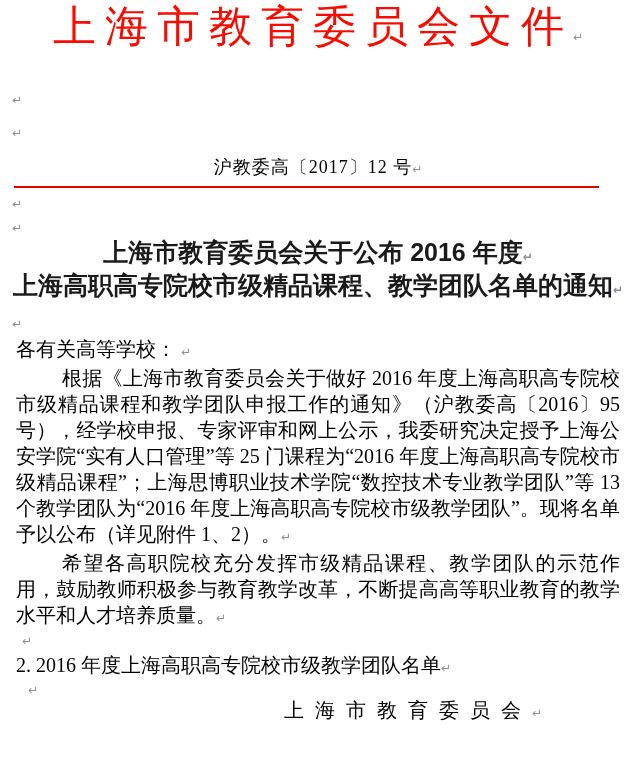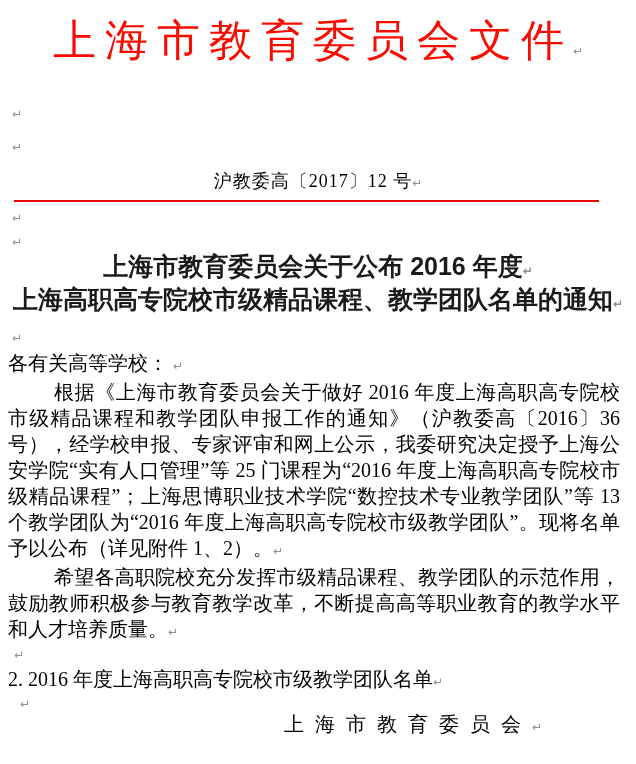--- a/index.html
+++ b/index.html
@@ -18,37 +18,37 @@
   .pmark-margin{display:block;margin-left:12px;line-height:20px;}
   .pm1{margin-top:26px;}
   .pm2{margin-top:13px;}
   .pm3{margin-top:8px;line-height:16px;}
   .pm4{margin-top:8px;line-height:16px;}
   .pm5{margin-top:12px;line-height:16px;}
   .pm6{margin-top:2px;line-height:16px;margin-left:6px;}
   .pm7{margin-top:2px;line-height:14px;}
   
   .org-header{
-    margin:8px;padding-top:6px;text-align:center;
+    margin:0;padding-top:0;text-align:center;
     color:var(--header-red,#f80000);
     font-size:43px;line-height:54px;font-weight:normal;letter-spacing:9px;
   }
   
   .doc-number{margin-top:12px;text-align:center;font-size:18px;line-height:24px;letter-spacing:1px;}
   
   .red-rule{height:2px;background:var(--rule-red,#e60000);margin:5px 37px 0 14px;border:0;}
   
   .doc-title{
     margin:2px 0 0 0;text-align:center;font-weight:bold;
     font-size:25px;line-height:28px;
     font-family:"Liberation Sans","DejaVu Sans",sans-serif;
     color:#1a1a1a;
   }
   
-  .body-area{padding:0 16px 0 8px;font-size:20px;line-height:26px;}
+  .body-area{padding:0 16px 0 16px;font-size:20px;line-height:26px;}
   .body-area p{margin:0;}
   .salutation{margin-top:4px !important;}
   .body-par{text-align:justify;text-justify:inter-ideograph;text-indent:46px;}
   .attach-line1{margin-top:2px !important;margin-left:49px;}
   .attach-line2{margin-top:3px !important;margin-left:109px;}
   .sig-org{text-align:right;padding-right:78px;letter-spacing:11px;}
 </style>
 </head>
 <body>
 
@@ -70,21 +70,21 @@
     <div><span>上海市教育委员会关于公布 2016 年度</span><span class="pmark">↵</span></div>
     <div><span>上海高职高专院校市级精品课程、教学团队名单的通知</span><span class="pmark">↵</span></div>
   </h2>
 
   <span class="pmark pmark-margin pm5">↵</span>
 
   <div class="body-area">
 
     <p class="salutation"><span>各有关高等学校：</span> <span class="pmark">↵</span></p>
 
-    <p class="body-par"><span>根据《上海市教育委员会关于做好 2016 年度上海高职高专院校市级精品课程和教学团队申报工作的通知》（沪教委高〔2016〕36 号），经学校申报、专家评审和网上公示，我委研究决定授予上海公安学院“实有人口管理”等 25 门课程为“2016 年度上海高职高专院校市级精品课程”；上海思博职业技术学院“数控技术专业教学团队”等 13 个教学团队为“2016 年度上海高职高专院校市级教学团队”。现将名单予以公布（详见附件 1、2）。</span><span class="pmark">↵</span></p>
+    <p class="body-par"><span>根据《上海市教育委员会关于做好 2016 年度上海高职高专院校市级精品课程和教学团队申报工作的通知》（沪教委高〔2016〕95 号），经学校申报、专家评审和网上公示，我委研究决定授予上海公安学院“实有人口管理”等 25 门课程为“2016 年度上海高职高专院校市级精品课程”；上海思博职业技术学院“数控技术专业教学团队”等 13 个教学团队为“2016 年度上海高职高专院校市级教学团队”。现将名单予以公布（详见附件 1、2）。</span><span class="pmark">↵</span></p>
 
     <p class="body-par"><span>希望各高职院校充分发挥市级精品课程、教学团队的示范作用，鼓励教师积极参与教育教学改革，不断提高高等职业教育的教学水平和人才培养质量。</span><span class="pmark">↵</span></p>
 
     <span class="pmark pmark-margin pm6">↵</span>
 
 
     <p class="attach-line2"><span>2. 2016 年度上海高职高专院校市级教学团队名单</span><span class="pmark">↵</span></p>
 
     <span class="pmark pmark-margin pm7">↵</span>
 

